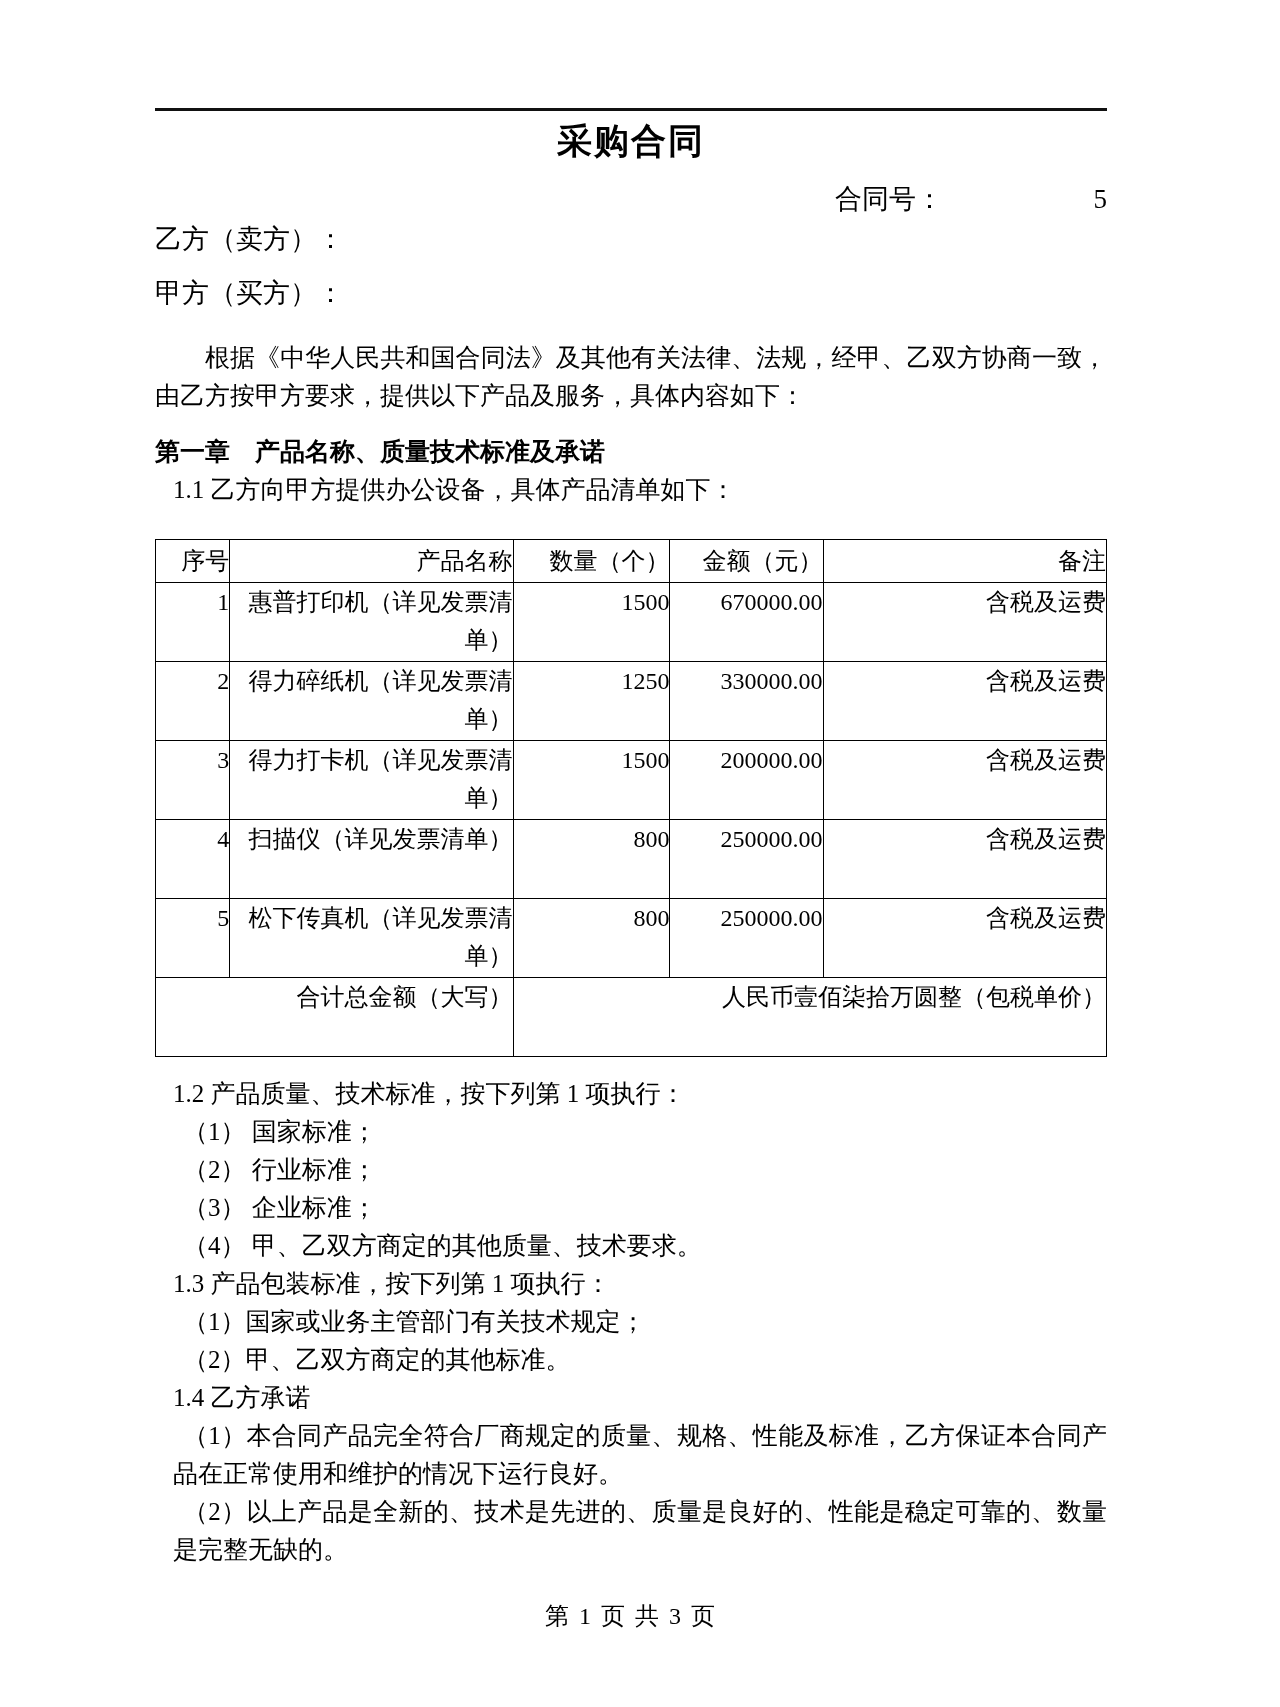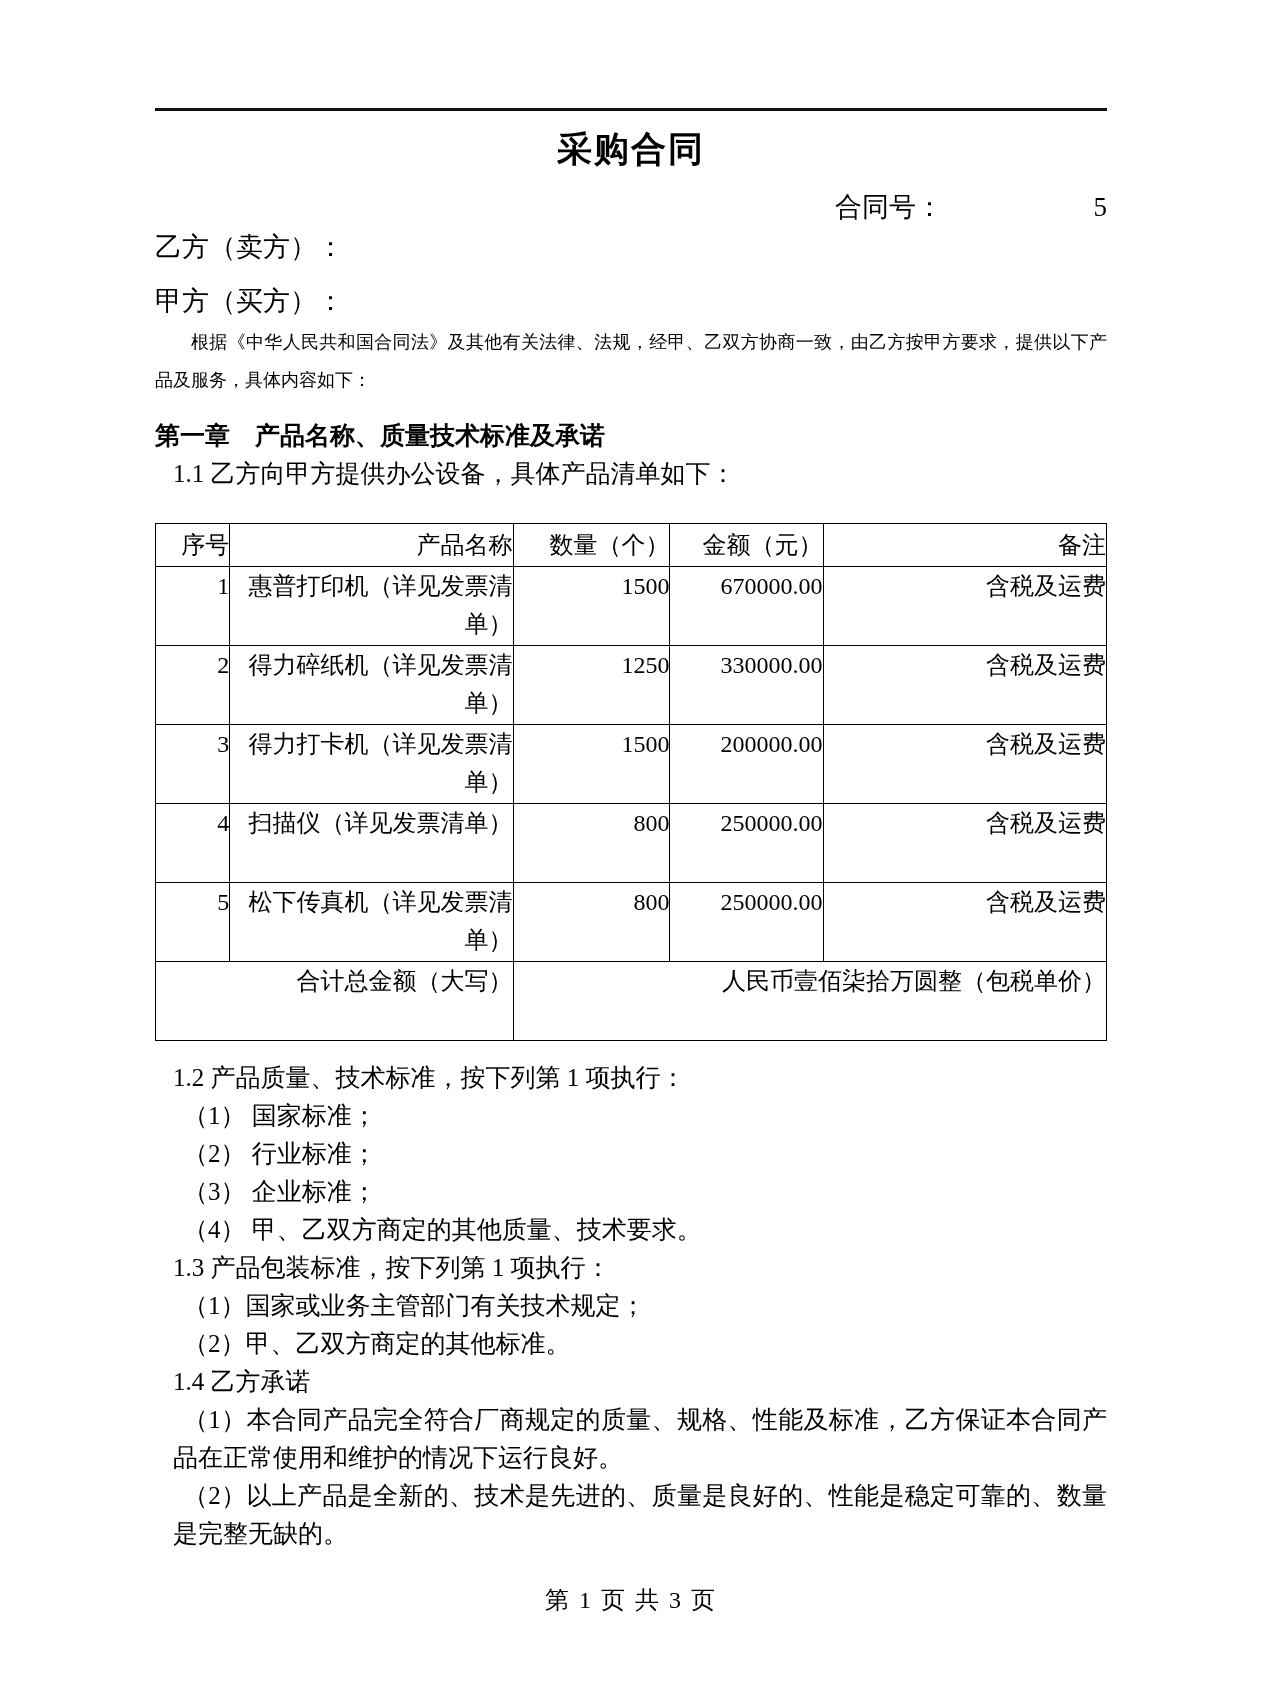--- a/index.html
+++ b/index.html
@@ -16,21 +16,21 @@
   .content {
     width: 952px;
     margin-left: 155px;
     padding-top: 108px;
   }
   .top-rule {
     border-top: 3px solid #111;
     height: 0;
   }
   .doc-title {
-    margin-top: 16px;
+    margin-top: 8px;
     font-size: 35px;
     font-weight: bold;
     line-height: 46px;
     text-align: center;
     letter-spacing: 2px;
   }
   .contract-row {
     margin-top: 16px;
     display: flex;
     justify-content: flex-end;
@@ -41,21 +41,22 @@
     width: 272px;
     display: flex;
     justify-content: space-between;
   }
   .party-line {
     font-size: 27px;
     line-height: 44px;
   }
   .party-a { margin-top: 10px; }
   .intro {
-    font-size: 18px;
+    margin-top: 24px;
+    font-size: 25px;
     line-height: 38px;
     text-align: justify;
     text-indent: 2em;
   }
   .chapter {
     margin-top: 18px;
     font-size: 25px;
     font-weight: bold;
     line-height: 38px;
   }

